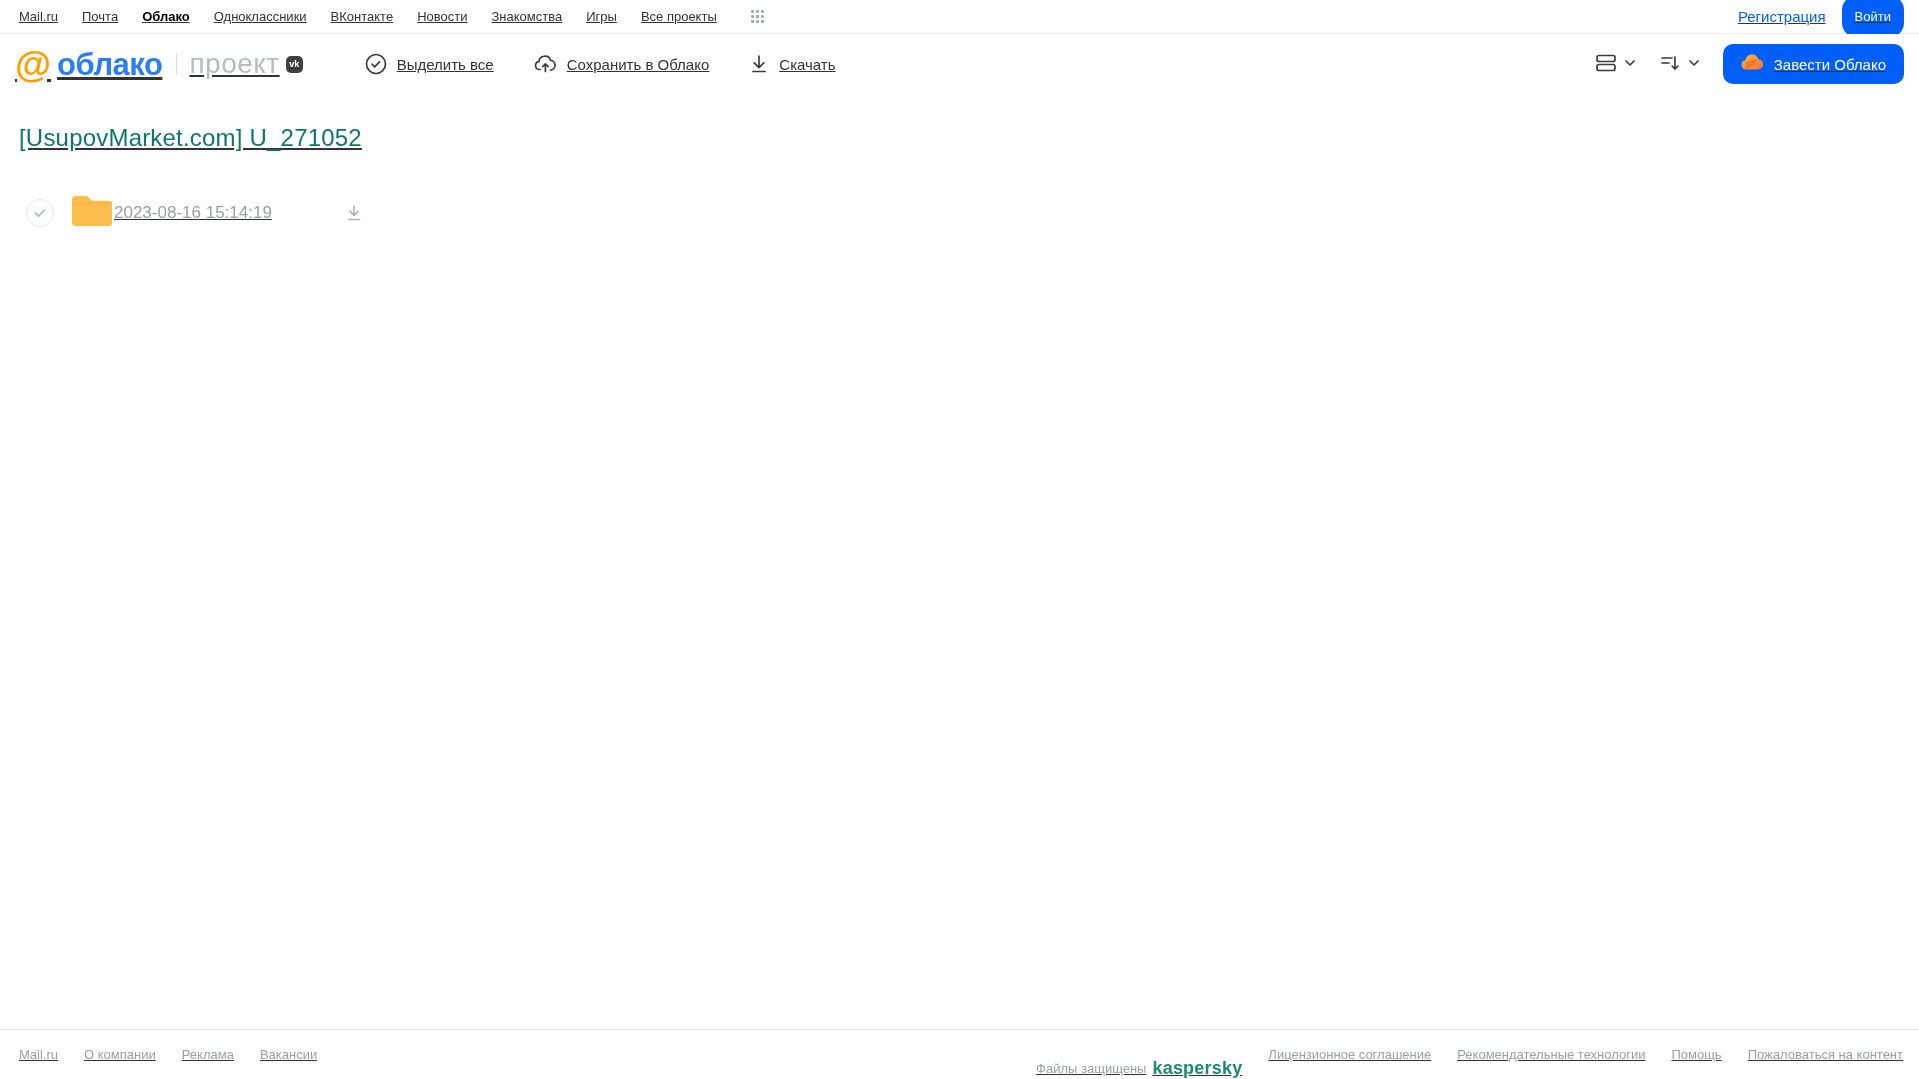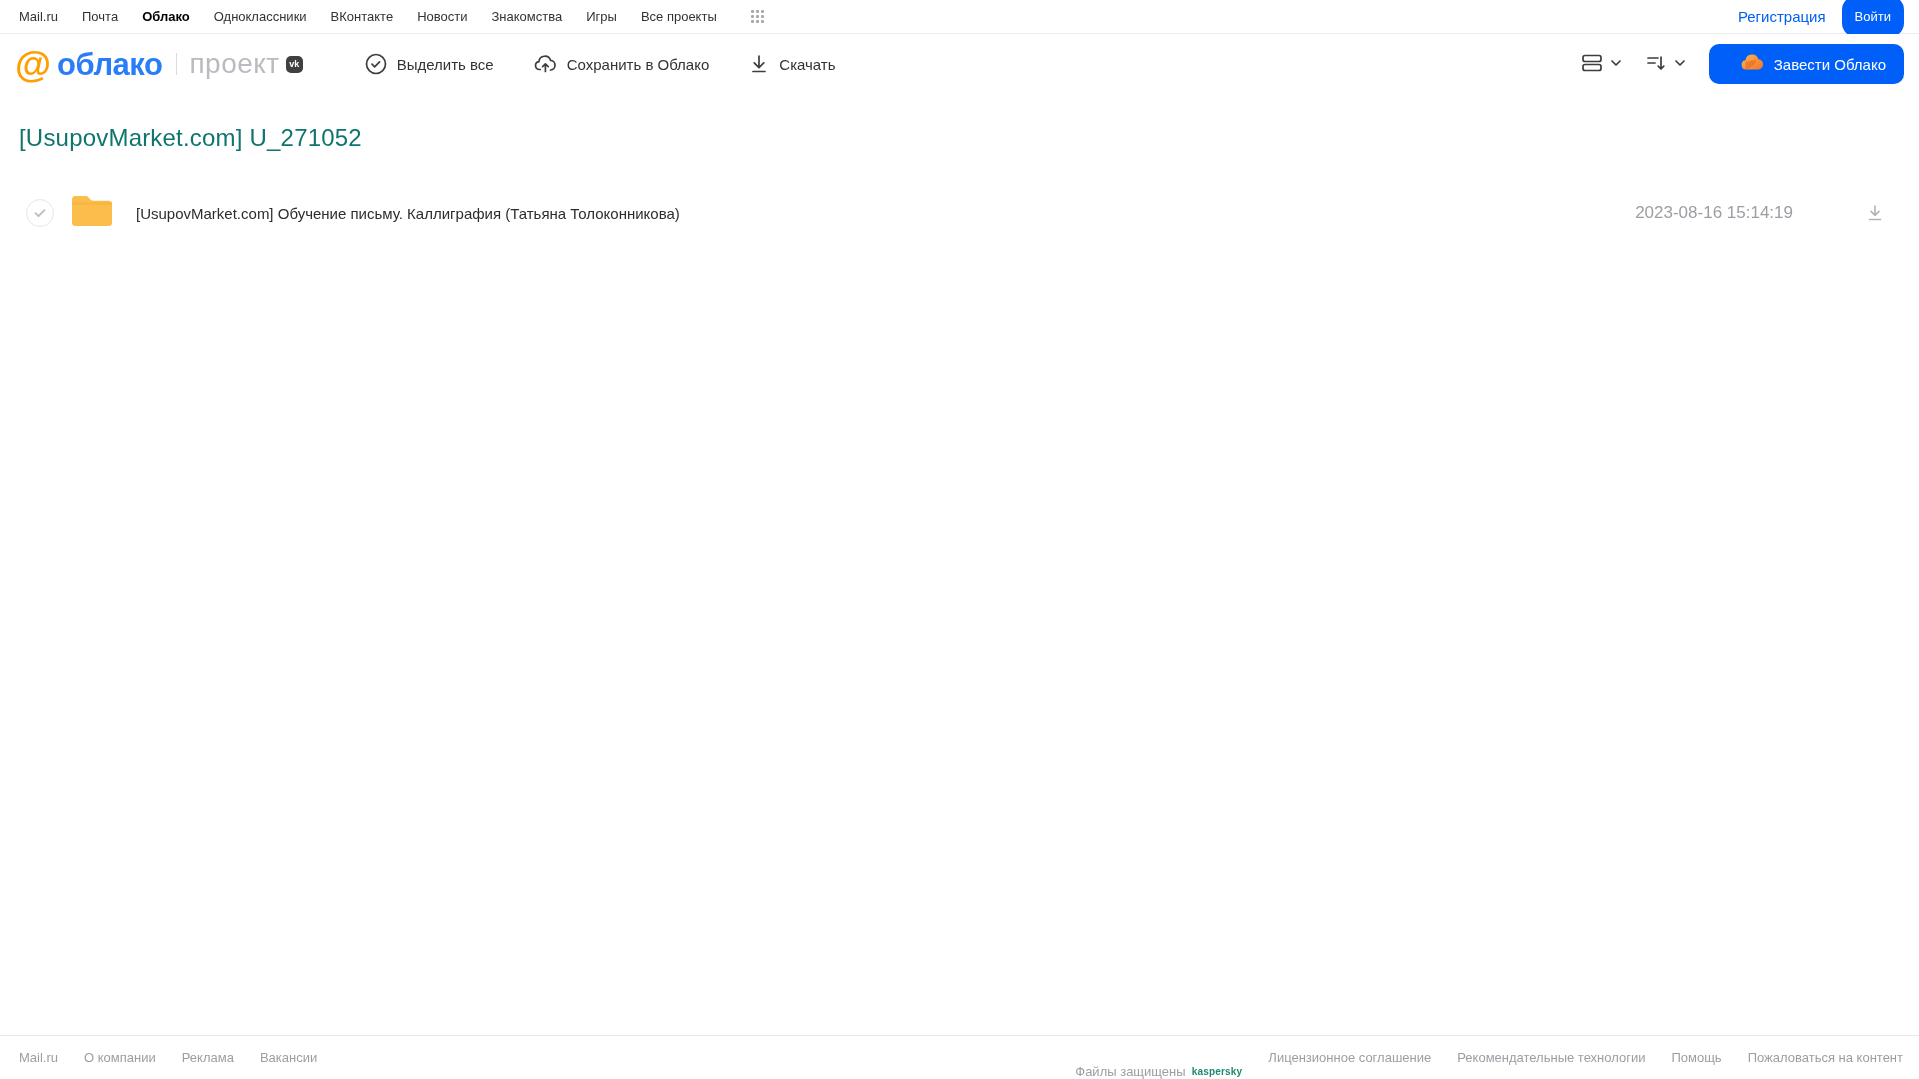--- a/index.html
+++ b/index.html
@@ -11,20 +11,21 @@
     height: 1079px;
     overflow: hidden;
   }
   .page {
     position: relative;
     width: 1919px;
     height: 1079px;
     display: flex;
     flex-direction: column;
     background: #fff;
+    text-decoration: underline;
   }
   
   .portal-nav {
     height: 34px;
     flex: 0 0 34px;
     display: flex;
     align-items: center;
     padding: 0 15px 0 19px;
     border-bottom: 1px solid #ececec;
     background: #fff;
@@ -136,21 +137,21 @@
   }
   .get-cloud-btn {
     display: flex;
     align-items: center;
     gap: 9px;
     background: #005ff9;
     color: #fff;
     border: none;
     border-radius: 10px;
     height: 40px;
-    padding: 0 18px 0 30px;
+    padding: 0 18px 0 16px;
     font-size: 15px;
     font-family: inherit;
     cursor: pointer;
     white-space: nowrap;
   }
   
   .main { flex: 1 1 auto; padding: 30px 0 0 0; position: relative; }
   .page-title {
     font-size: 24px;
     font-weight: 400;
@@ -209,21 +210,21 @@
     color: #9c9ea3;
     background: #fff;
   }
   .footer a { color: #9c9ea3; text-decoration: none; cursor: pointer; white-space: nowrap; }
   .footer-left { display: flex; gap: 26px; }
   .footer-right { margin-left: auto; display: flex; gap: 26px; align-items: center; }
   .kaspersky-wrap { display: flex; gap: 6px; align-items: center; white-space: nowrap; margin-top: 28px; }
   .kaspersky-logo {
     color: #1d8a70;
     font-weight: bold;
-    font-size: 10px;
+    font-size: 18px;
     letter-spacing: 0.2px;
   }
 </style>
 </head>
 <body>
 
 <div class="page">
 
   <nav class="portal-nav">
     <div class="pnav-links">
@@ -349,21 +350,20 @@
           <svg width="14" height="14" viewBox="0 0 14 14" fill="none">
             <path d="M2.5 7.2l3 3 6-6" stroke="#b8bbc0" stroke-width="1.8" stroke-linecap="round" stroke-linejoin="round" fill="none"></path>
           </svg>
         </span>
         <span class="folder-icon">
           <svg width="44" height="36" viewBox="0 0 44 36" fill="none">
             <path d="M2 6.5A3.5 3.5 0 0 1 5.5 3h10.1c1 0 2 .44 2.66 1.2l2.1 2.4c.66.76 1.63 1.2 2.65 1.2H38.5A3.5 3.5 0 0 1 42 11.3v18.2a3.5 3.5 0 0 1-3.5 3.5h-33A3.5 3.5 0 0 1 2 29.5z" fill="#fbbd4c"></path>
             <path d="M2 9h40v3H2z" fill="#f7b236" opacity="0.5"></path>
           </svg>
         </span>
-        <a class="file-name">[UsupovMarket.com] Обучение письму. Каллиграфия (Татьяна Толоконникова)</a>
         <span class="file-date">2023-08-16 15:14:19</span>
         <button class="row-download">
           <svg width="20" height="20" viewBox="0 0 20 20" fill="none">
             <path d="M10 3v9M6 8.4l4 4 4-4" stroke="#b0b3b8" stroke-width="1.6" stroke-linecap="round" stroke-linejoin="round" fill="none"></path>
             <path d="M4.5 16.5h11" stroke="#b0b3b8" stroke-width="1.6" stroke-linecap="round"></path>
           </svg>
         </button>
       </div>
     </div>
   </main>

